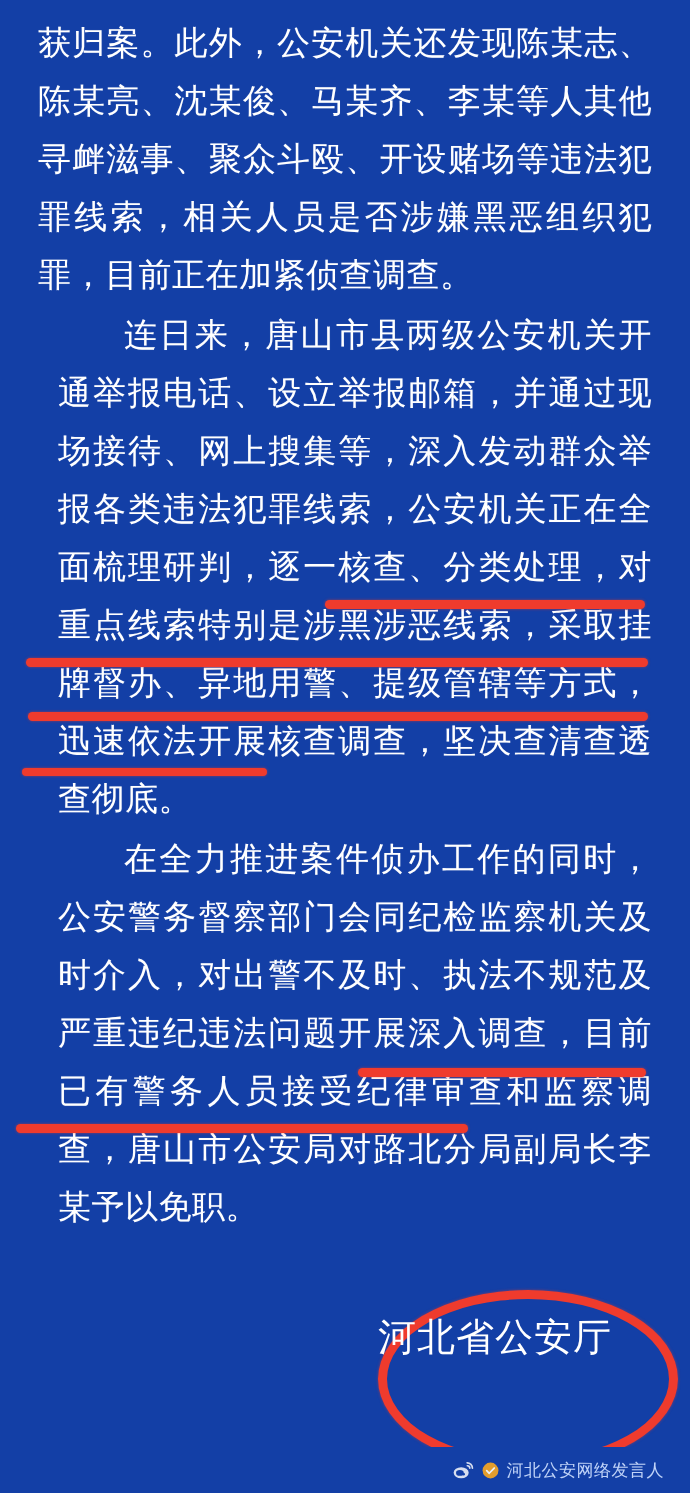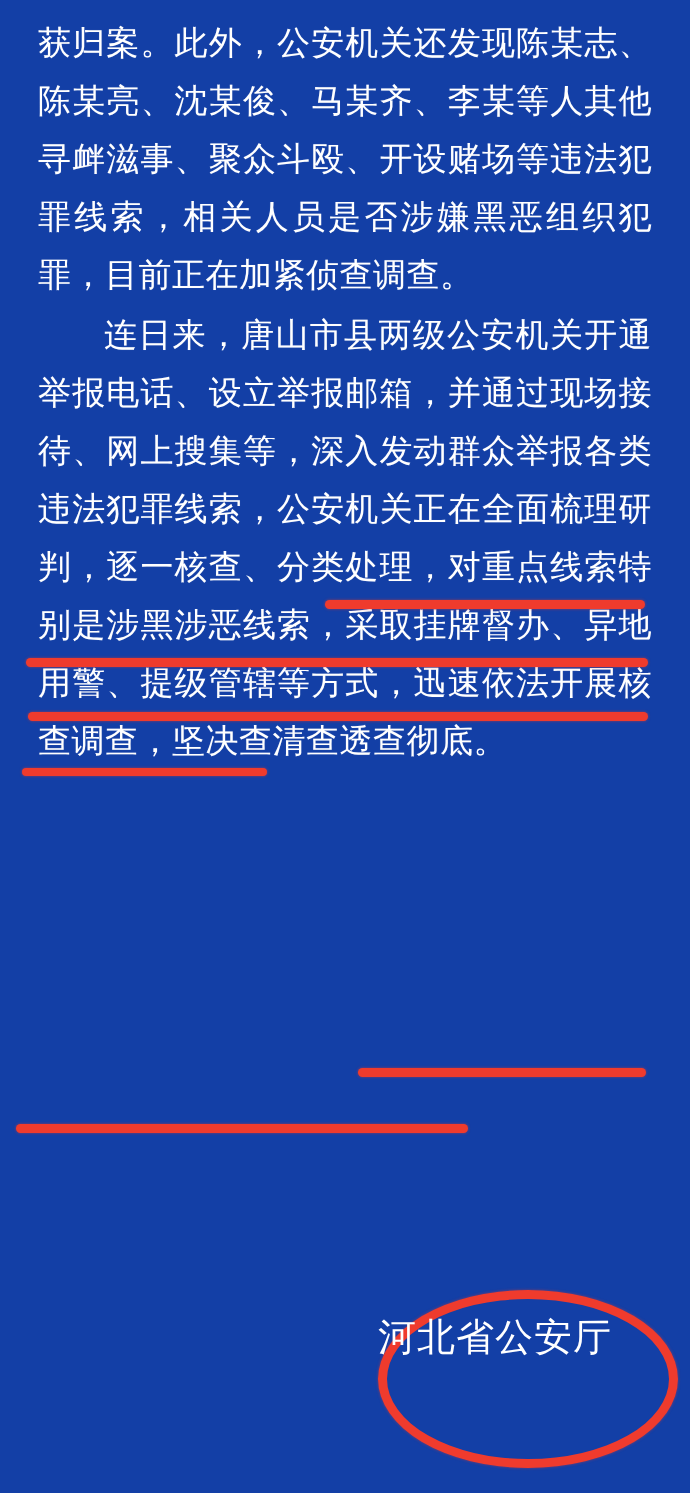--- a/index.html
+++ b/index.html
@@ -36,20 +36,21 @@
     line-height: 58px;
     letter-spacing: 0.5px;
     text-align: justify;
     text-justify: inter-ideograph;
     margin: 0 0 2px 0;
     font-weight: 500;
     text-shadow: 0 0 1px rgba(255,255,255,0.25);
   }
   .para.indent {
     text-indent: 66px;
+    margin-left: 20px;
   }
 
   .signature {
     position: absolute;
     right: 52px;
     top: 1308px;
     width: 260px;
     text-align: left;
     color: #ffffff;
   }
@@ -114,29 +115,50 @@
   }
 </style>
 </head>
 <body>
 
 <div class="page">
 
   <div class="doc-body">
     <p class="para">获归案。此外，公安机关还发现陈某志、陈某亮、沈某俊、马某齐、李某等人其他寻衅滋事、聚众斗殴、开设赌场等违法犯罪线索，相关人员是否涉嫌黑恶组织犯罪，目前正在加紧侦查调查。</p>
     <p class="para indent">连日来，唐山市县两级公安机关开通举报电话、设立举报邮箱，并通过现场接待、网上搜集等，深入发动群众举报各类违法犯罪线索，公安机关正在全面梳理研判，逐一核查、分类处理，对重点线索特别是涉黑涉恶线索，采取挂牌督办、异地用警、提级管辖等方式，迅速依法开展核查调查，坚决查清查透查彻底。</p>
+    <p class="para indent">在全力推进案件侦办工作的同时，公安警务督察部门会同纪检监察机关及时介入，对出警不及时、执法不规范及严重违纪违法问题开展深入调查，目前已有警务人员接受纪律审查和监察调查，唐山市公安局对路北分局副局长李某予以免职。</p>
   </div>
 
   <div class="underline" style="left:325px; top:600px; width:320px;"></div>
   <div class="underline" style="left:26px; top:658px; width:622px;"></div>
   <div class="underline" style="left:28px; top:712px; width:620px;"></div>
   <div class="underline thin" style="left:22px; top:768px; width:245px;"></div>
   <div class="underline" style="left:358px; top:1068px; width:288px;"></div>
   <div class="underline" style="left:16px; top:1124px; width:452px;"></div>
 
   <div class="circle-mark" style="left:378px; top:1290px; width:282px; height:160px;"></div>
 
   <div class="signature">
     <div class="line">河北省公安厅</div>
   </div>
 
+  <div class="footer">
+    <div class="footer-inner">
+      <span class="weibo-icon">
+        <svg viewBox="0 0 24 24" width="22" height="22" aria-hidden="true">
+          <ellipse cx="10" cy="15" rx="8.2" ry="6" fill="#e8ecf6"></ellipse>
+          <ellipse cx="8.6" cy="15.2" rx="4.2" ry="3.1" fill="#133fa6"></ellipse>
+          <circle cx="12.6" cy="16.6" r="1.5" fill="#133fa6"></circle>
+          <path d="M16.5 4.2c3.2 0 5.8 2.6 5.8 5.8" fill="none" stroke="#e8ecf6" stroke-width="1.8" stroke-linecap="round"></path>
+          <path d="M16.7 7.4c1.5 0 2.7 1.2 2.7 2.7" fill="none" stroke="#e8ecf6" stroke-width="1.8" stroke-linecap="round"></path>
+        </svg>
+      </span>
+      <span class="verified-icon">
+        <svg viewBox="0 0 24 24" width="19" height="19" aria-hidden="true">
+          <circle cx="12" cy="12" r="10" fill="#f5a623"></circle>
+          <path d="M7.2 12.3l3.2 3.2 6.3-6.6" fill="none" stroke="#ffffff" stroke-width="2.2" stroke-linecap="round" stroke-linejoin="round"></path>
+        </svg>
+      </span>
+      <span class="footer-name">河北公安网络发言人</span>
+    </div>
+  </div>
 
 </div>
 
 </body></html>

